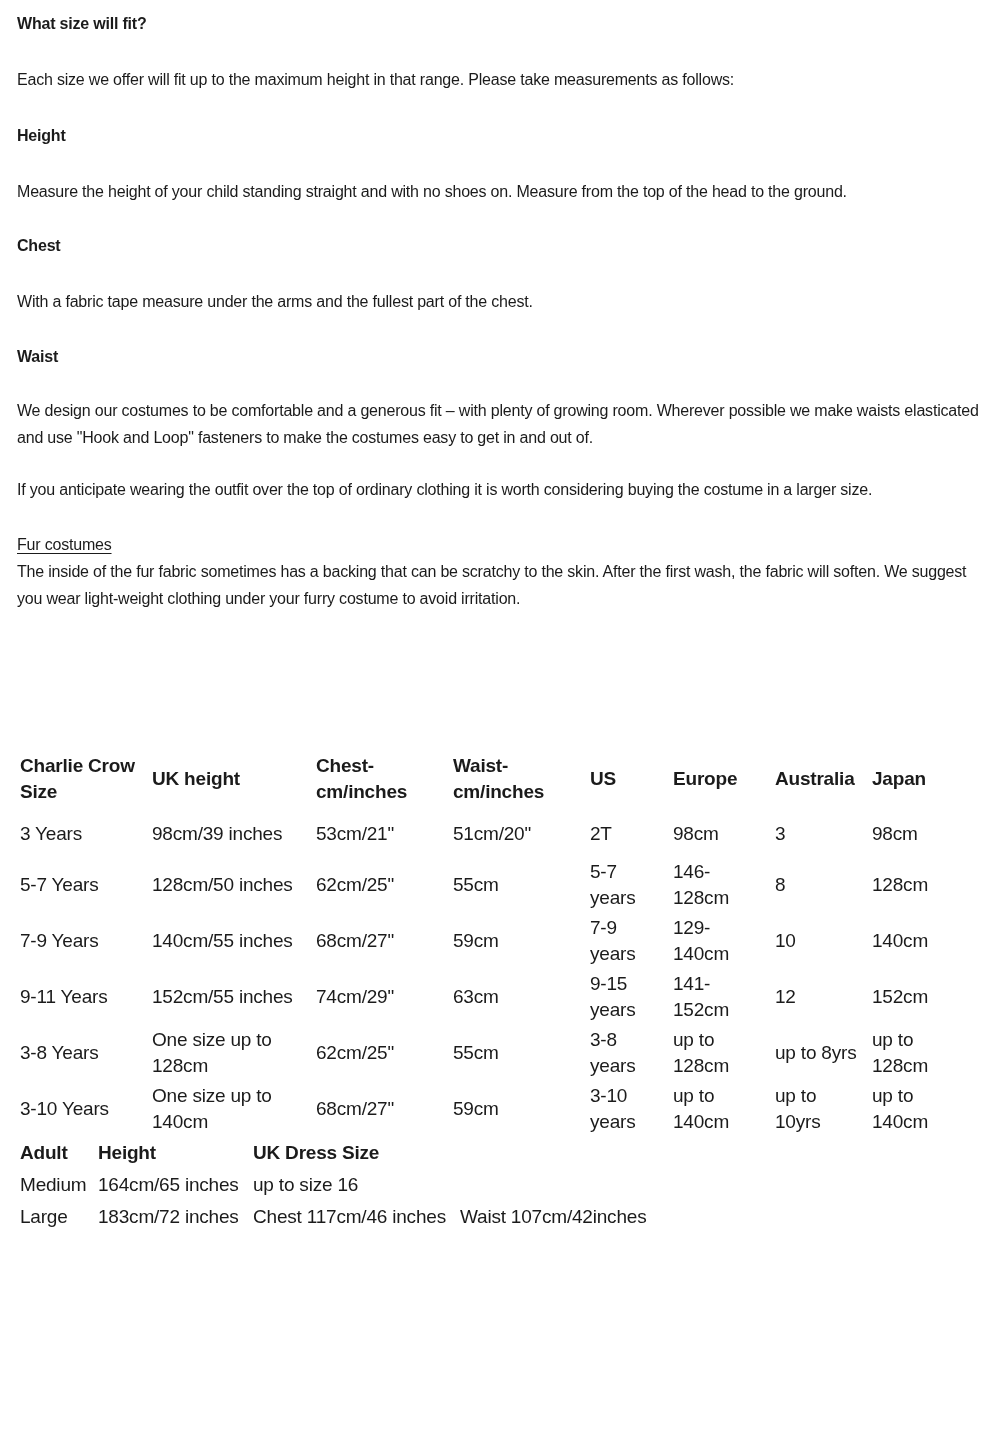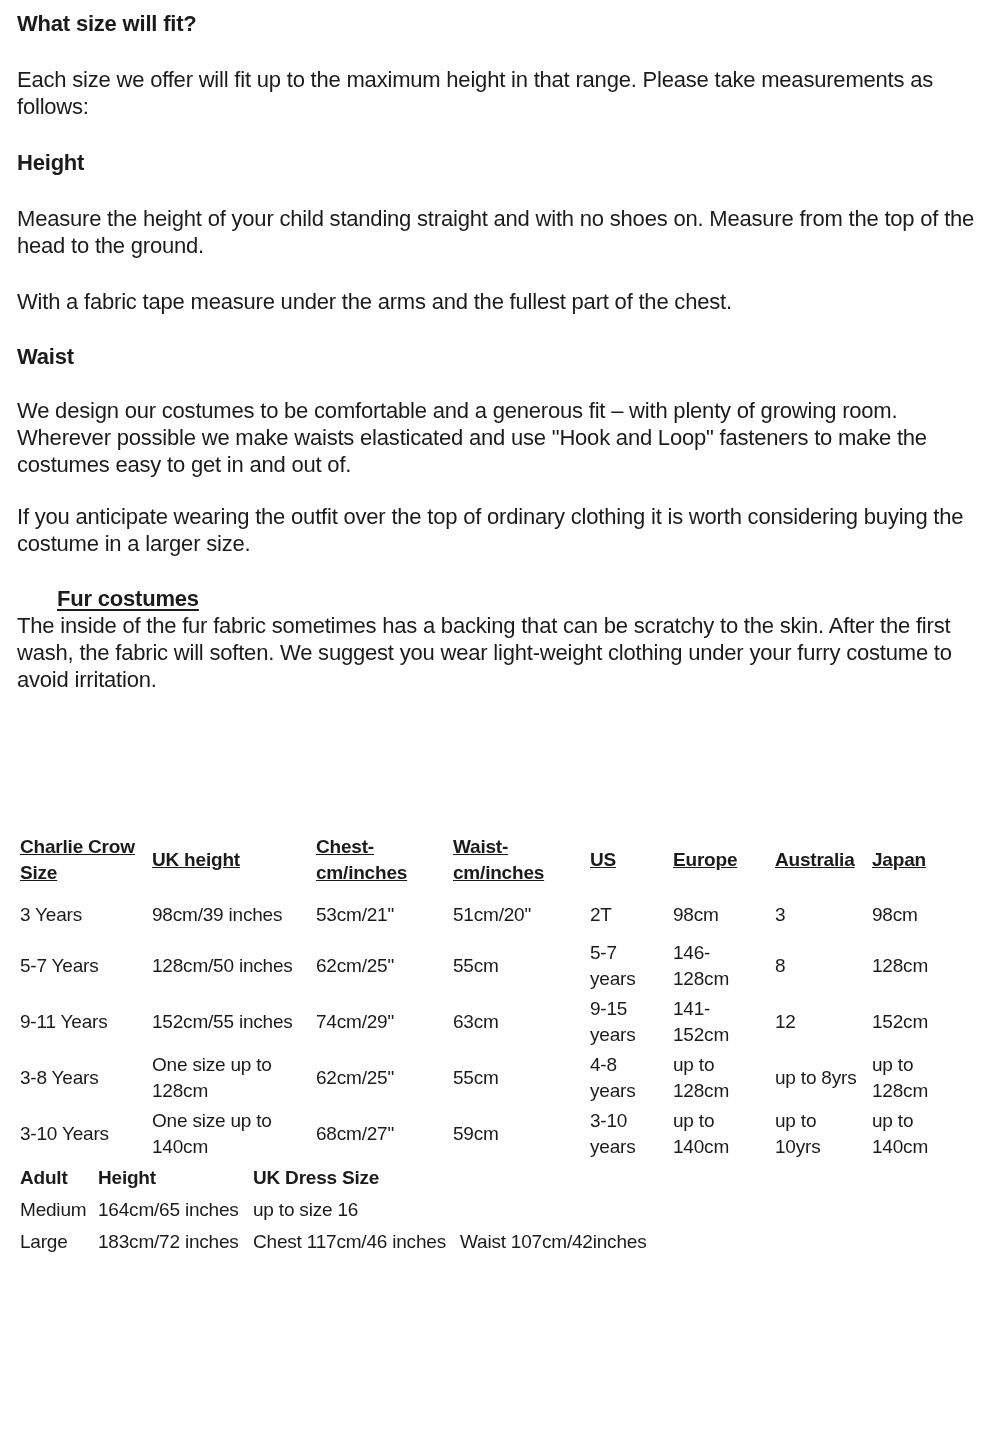--- a/index.html
+++ b/index.html
@@ -5,59 +5,60 @@
   html, body { margin: 0; padding: 0; background: #ffffff; }
   body {
     width: 1000px; height: 1452px;
     color: #1b1b1b;
     font-family: "Liberation Sans", sans-serif;
     font-size: 19px; line-height: 27px;
     letter-spacing: -0.2px;
     overflow: hidden;
   }
   .doc { padding: 10px 15px 0 17px; box-sizing: border-box; }
-  h1, h2, p { margin: 0; font-size: 22px; font-weight: normal; }
+  h1, h2, p { margin: 0; font-size: 16px; font-weight: normal; }
   h1, h2 { font-weight: bold; }
-  h2.heading-underline { font-weight: bold; text-decoration: underline; text-underline-offset: 3px; margin-left: 40px; }
+  h2.heading-underline { font-weight: normal; text-decoration: underline; text-underline-offset: 3px; }
   .mt25 { margin-top: 25px; }
   .mt27 { margin-top: 27px; }
   .mt28 { margin-top: 28px; }
   .mt29 { margin-top: 29px; }
 
   table { border-collapse: collapse; table-layout: fixed; }
   th, td { padding: 0; text-align: left; font-weight: normal; }
 
   .size-table { margin: 135px 0 0 3px; width: 980px; }
   .size-table th, .size-table td {
     vertical-align: middle;
     white-space: pre-line;
     line-height: 26px;
   }
   .size-table th { font-weight: bold; }
-  .size-table thead tr { height: 64px; text-decoration: underline; }
+  .size-table thead tr { height: 64px; }
   .size-table tbody tr { height: 56px; }
   .size-table tbody tr:first-child { height: 46px; }
 
   .adult-table { margin: 2px 0 0 3px; width: 960px; }
   .adult-table tr { height: 32px; }
   .adult-table th, .adult-table td { vertical-align: top; line-height: 27px; }
   .adult-table th { font-weight: bold; }
 </style>
 </head>
 <body>
 
 <div class="doc">
 
   <h1>What size will fit?</h1>
 
   <p class="mt29">Each size we offer will fit up to the maximum height in that range. Please take measurements as follows:</p>
 
   <h2 class="mt29">Height</h2>
   <p class="mt29">Measure the height of your child standing straight and with no shoes on. Measure from the top of the head to the ground.</p>
 
+  <h2 class="mt27">Chest</h2>
   <p class="mt29">With a fabric tape measure under the arms and the fullest part of the chest.</p>
 
   <h2 class="mt28">Waist</h2>
 
   <p class="mt27">We design our costumes to be comfortable and a generous fit – with plenty of growing room. Wherever possible we make waists elasticated and use "Hook and Loop" fasteners to make the costumes easy to get in and out of.</p>
   <p class="mt25">If you anticipate wearing the outfit over the top of ordinary clothing it is worth considering buying the costume in a larger size.</p>
 
   <h2 class="mt28 heading-underline">Fur costumes</h2>
   <p>The inside of the fur fabric sometimes has a backing that can be scratchy to the skin. After the first wash, the fabric will soften. We suggest you wear light-weight clothing under your furry costume to avoid irritation.</p>
 
@@ -104,38 +105,50 @@
           <td>62cm/25"</td>
           <td>55cm</td>
           <td>5-7
 years</td>
           <td>146-
 128cm</td>
           <td>8</td>
           <td>128cm</td>
         </tr>
         <tr>
+          <td>7-9 Years</td>
+          <td>140cm/55 inches</td>
+          <td>68cm/27"</td>
+          <td>59cm</td>
+          <td>7-9
+years</td>
+          <td>129-
+140cm</td>
+          <td>10</td>
+          <td>140cm</td>
+        </tr>
+        <tr>
           <td>9-11 Years</td>
           <td>152cm/55 inches</td>
           <td>74cm/29"</td>
           <td>63cm</td>
           <td>9-15
 years</td>
           <td>141-
 152cm</td>
           <td>12</td>
           <td>152cm</td>
         </tr>
         <tr>
           <td>3-8 Years</td>
           <td>One size up to
 128cm</td>
           <td>62cm/25"</td>
           <td>55cm</td>
-          <td>4-8
+          <td>3-8
 years</td>
           <td>up to
 128cm</td>
           <td>up to 8yrs</td>
           <td>up to
 128cm</td>
         </tr>
         <tr>
           <td>3-10 Years</td>
           <td>One size up to

